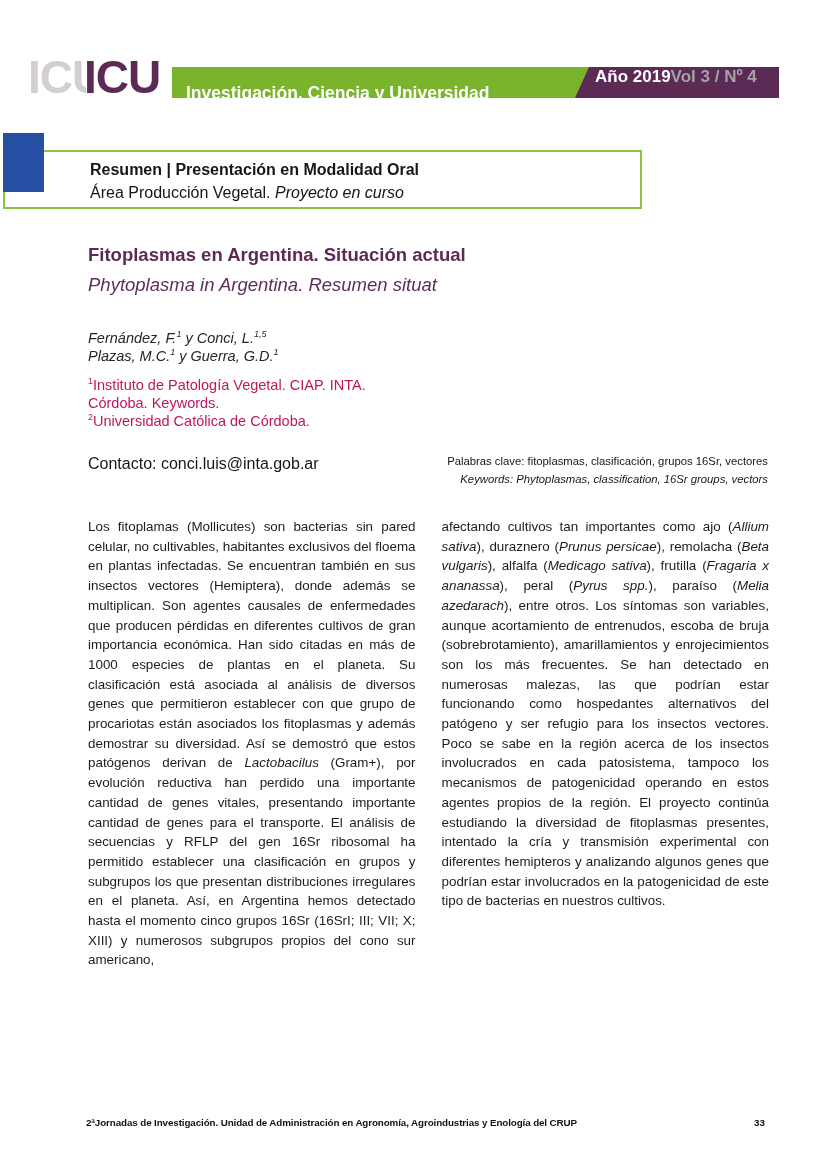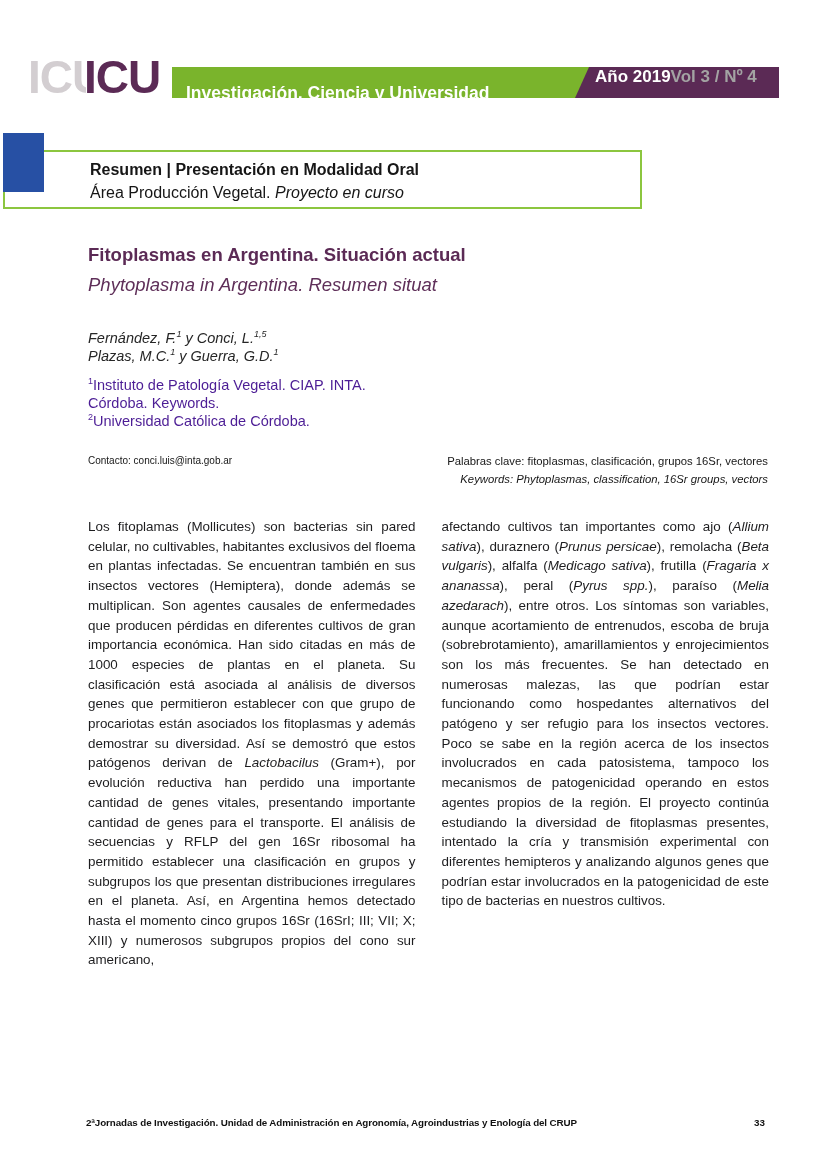--- a/index.html
+++ b/index.html
@@ -73,27 +73,27 @@
     position:absolute;left:88px;top:274px;
     font-size:18.5px;font-style:italic;color:#5f2f59;white-space:nowrap;
   }
   
   .authors{
     position:absolute;left:88px;top:329px;
     font-size:14.5px;font-style:italic;color:#262626;line-height:18px;
   }
   .affiliations{
     position:absolute;left:88px;top:376px;
-    font-size:14.5px;color:#4c1d95;line-height:18px;
+    font-size:14.5px;color:#be185d;line-height:18px;
   }
   sup{font-size:9px;line-height:0;}
   
   .contact{
     position:absolute;left:88px;top:455px;
-    font-size:10px;color:#161616;white-space:nowrap;
+    font-size:16px;color:#161616;white-space:nowrap;
   }
   .keywords{
     position:absolute;right:59px;top:452px;
     text-align:right;font-size:11.3px;line-height:18px;color:#161616;
   }
   .keywords .kw-en{font-style:italic;}
   
   .body-cols{
     position:absolute;left:88px;top:517px;
     width:681px;display:flex;gap:26px;

